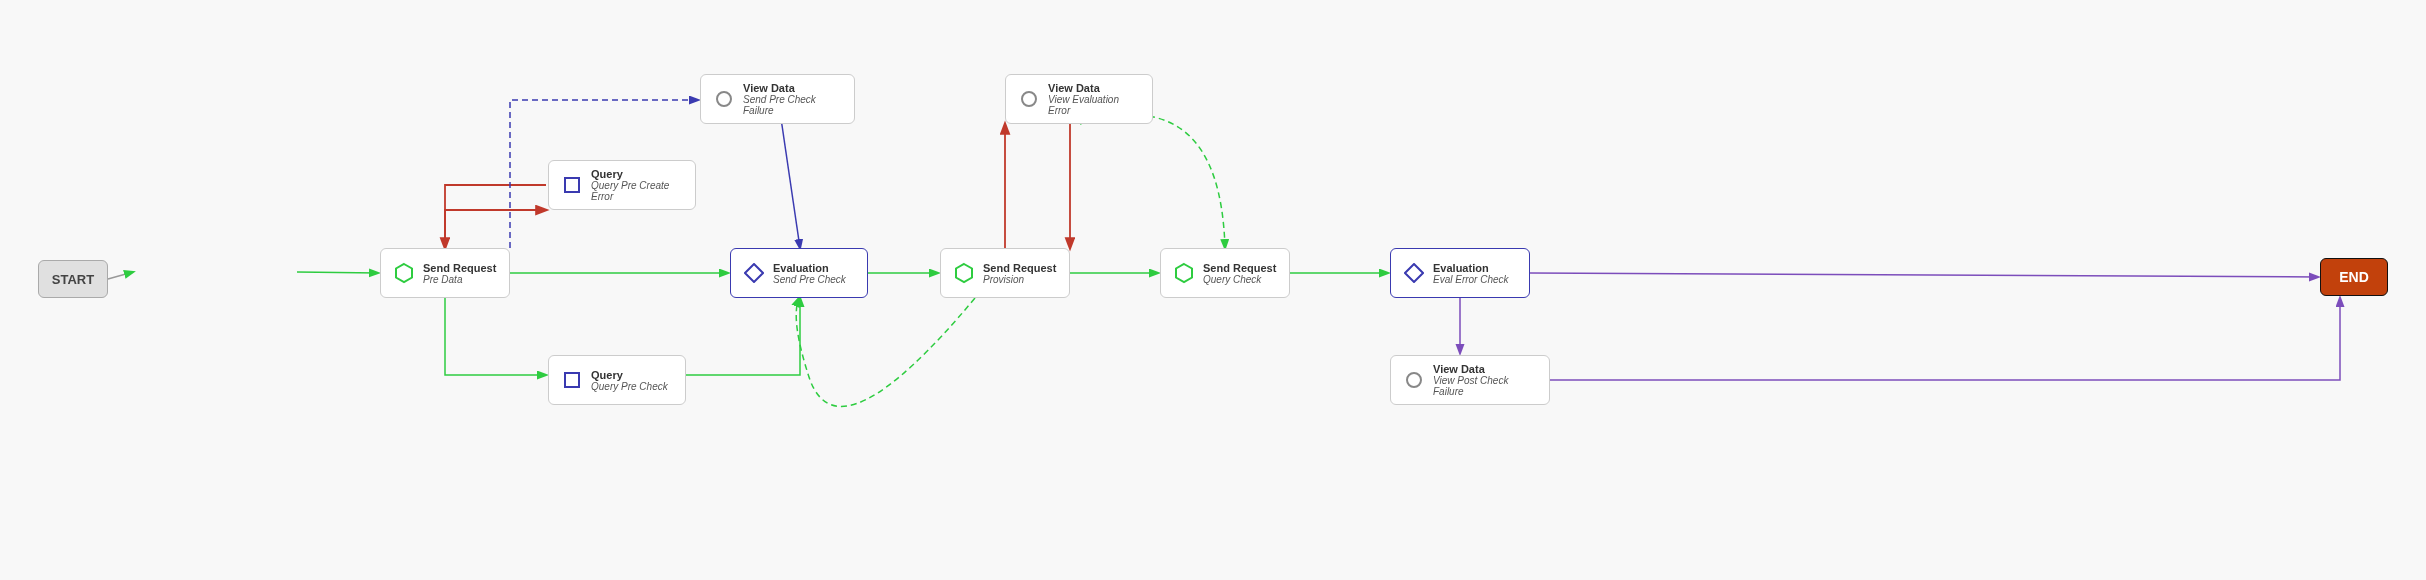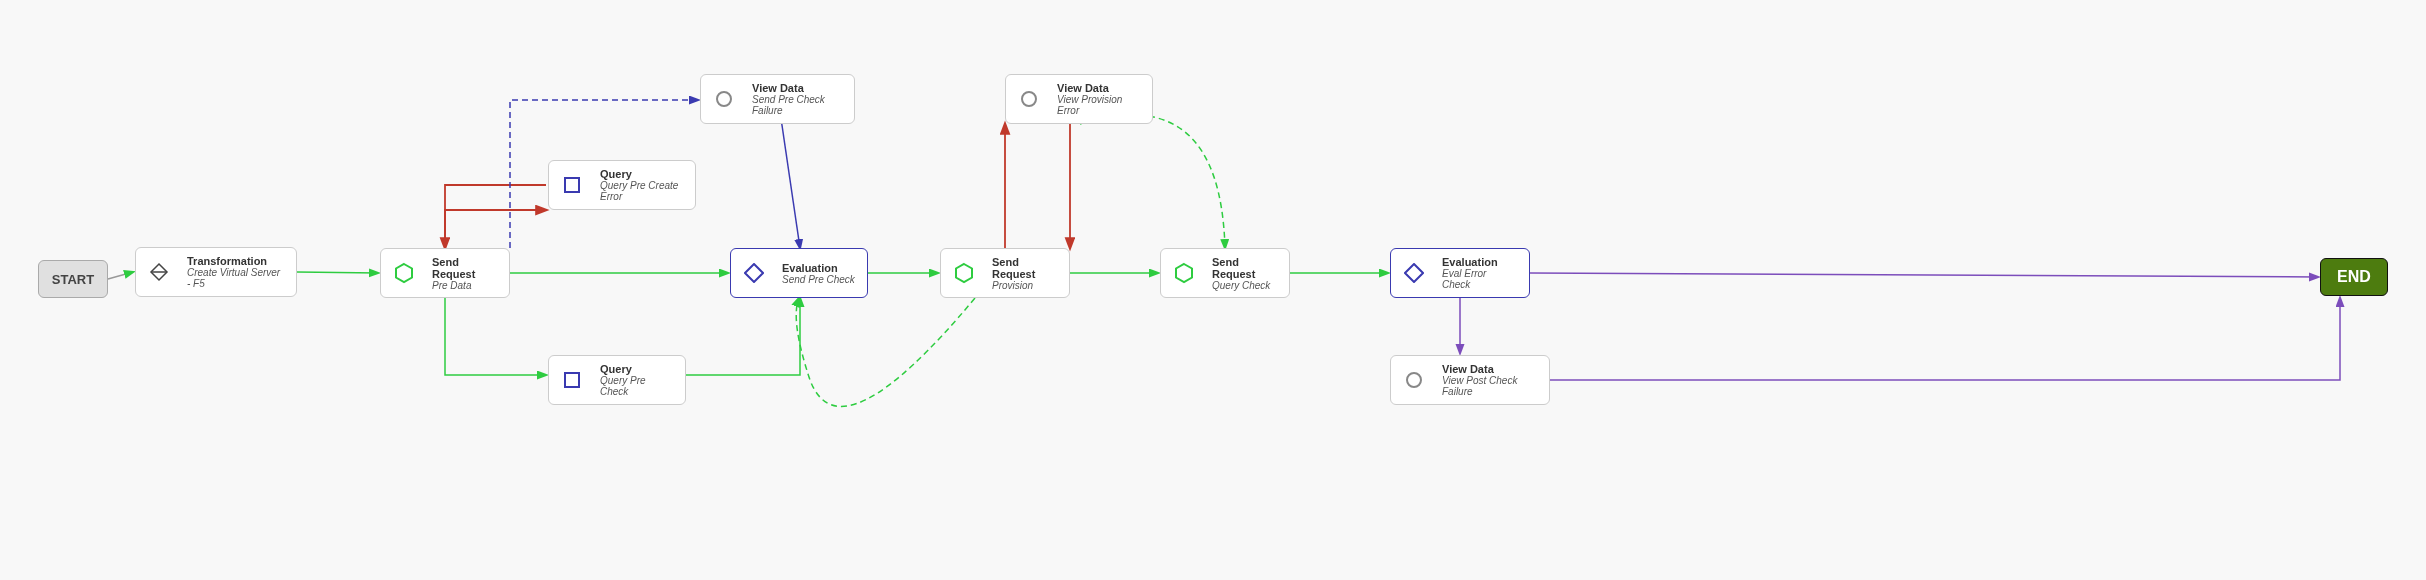--- a/index.html
+++ b/index.html
@@ -20,21 +20,21 @@
       position: absolute;
       top: 0; left: 0;
       width: 2426px;
       height: 580px;
       pointer-events: none;
     }
     .node {
       position: absolute;
       display: flex;
       align-items: center;
-      gap: 17px;
+      gap: 8px;
       background: #fff;
       border: 1.5px solid #ccc;
       border-radius: 6px;
       padding: 8px 12px;
       min-width: 130px;
     }
     .node-title {
       font-size: 11px;
       font-weight: 700;
       color: #333;
@@ -63,25 +63,25 @@
       font-size: 13px;
       font-weight: 700;
       color: #444;
       position: absolute;
       display: flex;
       align-items: center;
       justify-content: center;
     }
     
     .node-end {
-      background: #4d7c0f;
+      background: #c2410c;
       border: 1.5px solid #111;
       border-radius: 6px;
       padding: 10px 16px;
-      font-size: 16px;
+      font-size: 14px;
       font-weight: 700;
       color: #fff;
       position: absolute;
       display: flex;
       align-items: center;
       justify-content: center;
     }
   </style>
 </head>
 <body>
@@ -147,32 +147,20 @@
   </svg>
 
   <div class="node-start" style="left:38px; top:260px; width:70px; height:38px;">
     <span>START</span>
   </div>
 
   <div class="node-end" style="left:2320px; top:258px; width:68px; height:38px;">
     <span>END</span>
   </div>
 
-  <div class="node" style="left:135px; top:247px; width:162px; height:50px;">
-    <div class="node-icon">
-      <svg width="20" height="20" viewBox="0 0 20 20">
-        <polygon points="10,2 18,10 10,18 2,10" fill="none" stroke="#444" stroke-width="1.5"></polygon>
-        <line x1="2" y1="10" x2="18" y2="10" stroke="#444" stroke-width="1.5"></line>
-      </svg>
-    </div>
-    <div>
-      <span class="node-title">Transformation</span>
-      <span class="node-subtitle">Create Virtual Server - F5</span>
-    </div>
-  </div>
 
   <div class="node" style="left:380px; top:248px; width:130px; height:50px;">
     <div class="node-icon">
       <svg width="22" height="22" viewBox="0 0 22 22">
         <polygon points="11,2 19,6.5 19,15.5 11,20 3,15.5 3,6.5" fill="none" stroke="#2ecc40" stroke-width="2"></polygon>
       </svg>
     </div>
     <div>
       <span class="node-title">Send Request</span>
       <span class="node-subtitle">Pre Data</span>
@@ -204,21 +192,21 @@
   </div>
 
   <div class="node" style="left:1005px; top:74px; width:148px; height:50px;">
     <div class="node-icon">
       <svg width="18" height="18" viewBox="0 0 18 18">
         <circle cx="9" cy="9" r="7" fill="none" stroke="#888" stroke-width="2"></circle>
       </svg>
     </div>
     <div>
       <span class="node-title">View Data</span>
-      <span class="node-subtitle">View Provision Error</span>
+      <span class="node-subtitle">View Evaluation Error</span>
     </div>
   </div>
 
   <div class="node" style="left:730px; top:248px; width:138px; height:50px; border-color:#3a3ab0;">
     <div class="node-icon">
       <svg width="20" height="20" viewBox="0 0 20 20">
         <polygon points="10,1 19,10 10,19 1,10" fill="none" stroke="#3a3ab0" stroke-width="2"></polygon>
       </svg>
     </div>
     <div>

